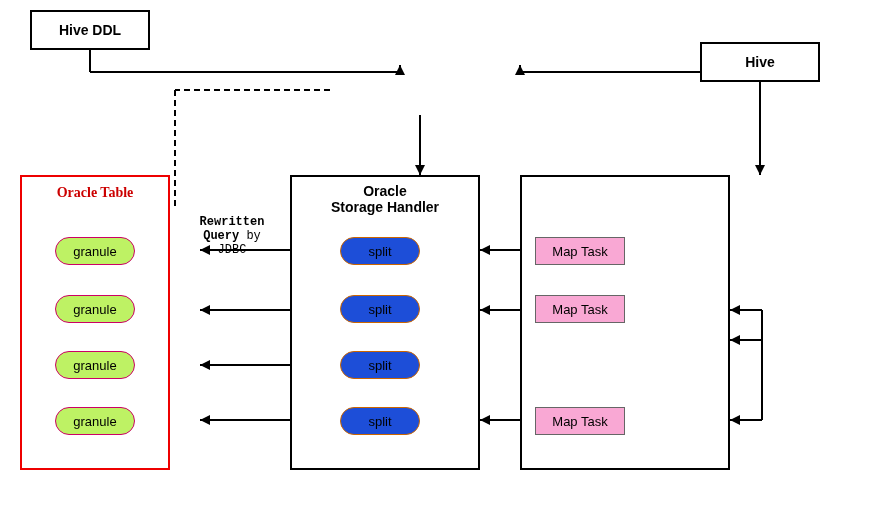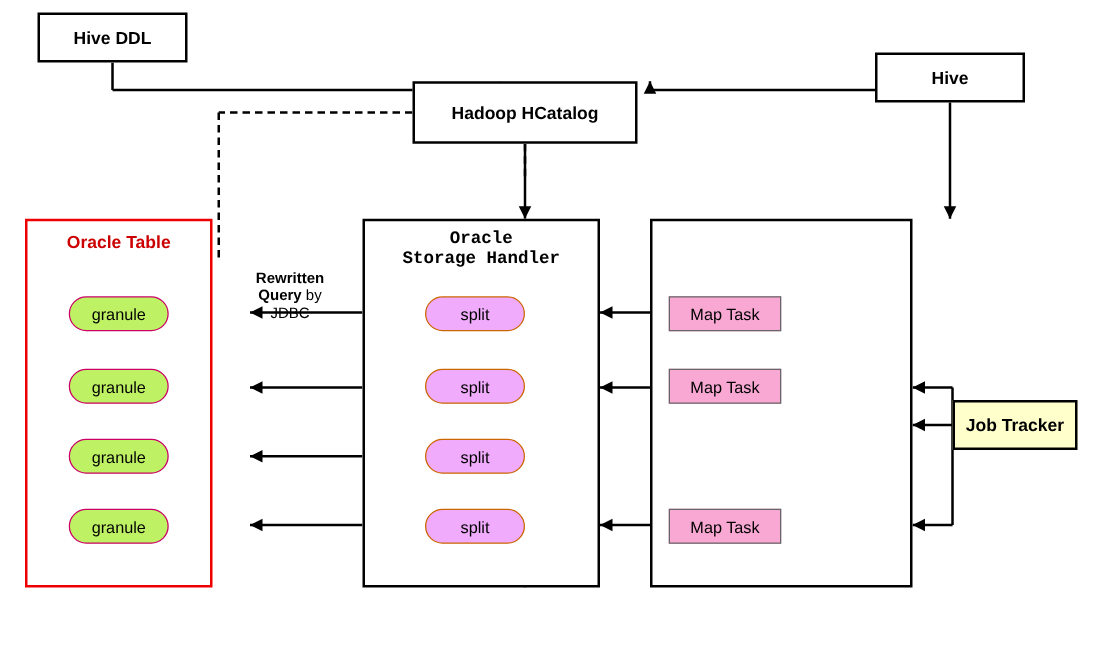--- a/index.html
+++ b/index.html
@@ -62,25 +62,25 @@
     .box-label {
       position: absolute;
       font-weight: bold;
       font-size: 14px;
       text-align: center;
     }
     .oracle-table-label {
       left: 20px; top: 185px;
       width: 150px;
       color: #c00;
+      font-family: Liberation Serif, serif;
     }
     .oracle-storage-label {
       left: 290px; top: 180px;
       width: 190px;
-      font-family: Liberation Mono, monospace;
     }
     .map-reduce-label {
       left: 520px; top: 183px;
       width: 210px;
     }
     
     .pill {
       position: absolute;
       border-radius: 20px;
       background: #bef264;
@@ -90,21 +90,21 @@
       justify-content: center;
       font-size: 13px;
       font-weight: normal;
       width: 80px;
       height: 28px;
     }
     
     .split-pill {
       position: absolute;
       border-radius: 20px;
-      background: #f0abfc;
+      background: #1d4ed8;
       border: 1.5px solid #cc6600;
       display: flex;
       align-items: center;
       justify-content: center;
       font-size: 13px;
       font-weight: normal;
       width: 80px;
       height: 28px;
     }
     
@@ -120,20 +120,21 @@
       height: 28px;
     }
     
     .rewritten-label {
       position: absolute;
       font-size: 12px;
       text-align: center;
       width: 80px;
       left: 192px;
       top: 215px;
+      font-family: Liberation Mono, monospace;
     }
     .rewritten-label b { font-weight: bold; }
     svg.arrows {
       position: absolute;
       top: 0; left: 0;
       width: 876px;
       height: 521px;
       pointer-events: none;
     }
   </style>
@@ -202,39 +203,33 @@
   </svg>
 
   <div class="box box-hive-ddl">
     <span>Hive DDL</span>
   </div>
 
   <div class="box box-hive">
     <span>Hive</span>
   </div>
 
-  <div class="box box-hcatalog">
-    <span>Hadoop HCatalog</span>
-  </div>
 
   <div class="box box-oracle-table"></div>
   <div class="box-label oracle-table-label">
     <span>Oracle Table</span>
   </div>
 
   <div class="box box-oracle-storage"></div>
   <div class="box-label oracle-storage-label" style="font-size:14px; font-weight:bold; top:183px;">
     <span>Oracle<br>Storage Handler</span>
   </div>
 
   <div class="box box-map-reduce"></div>
 
-  <div class="box box-job-tracker">
-    <span>Job Tracker</span>
-  </div>
 
   <div class="rewritten-label">
     <b>Rewritten Query</b> by JDBC
   </div>
 
   <div class="pill" style="left:55px; top:237px;">
     <span>granule</span>
   </div>
   <div class="pill" style="left:55px; top:295px;">
     <span>granule</span>

